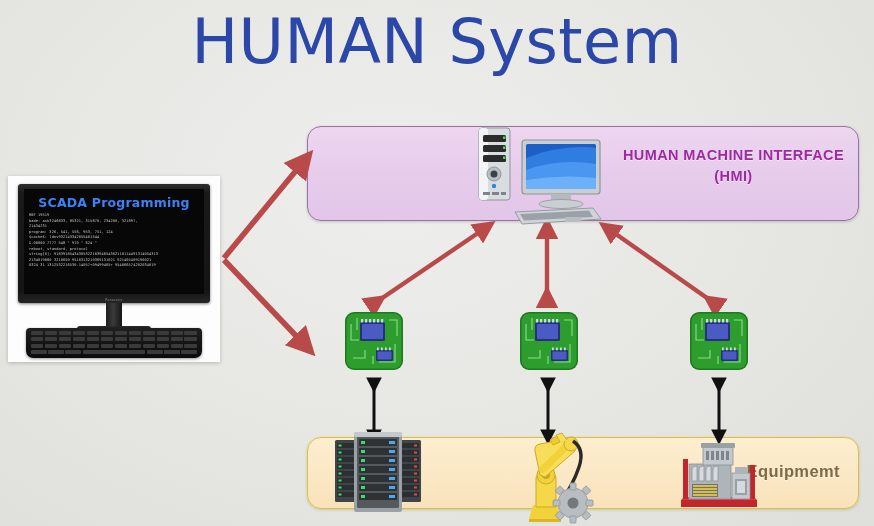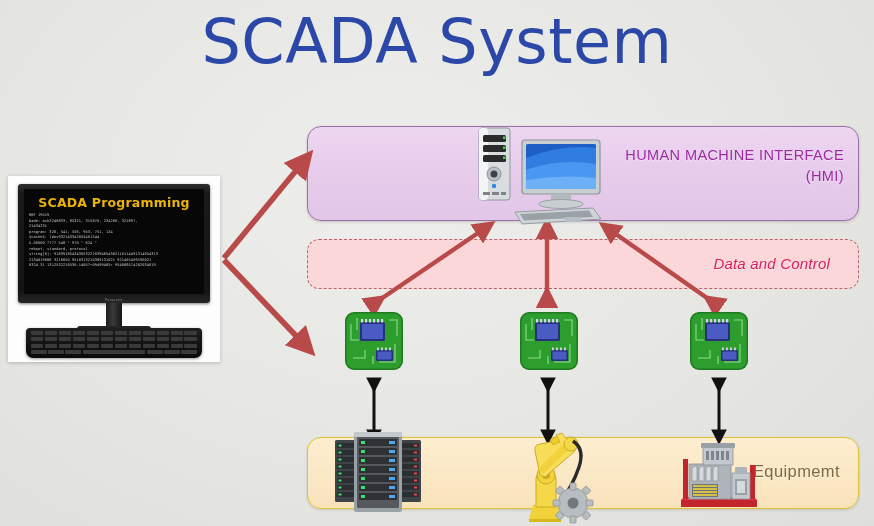--- a/index.html
+++ b/index.html
@@ -36,23 +36,23 @@
     white-space: nowrap;
   }
   
   .band {
     position: absolute;
     border-radius: 14px;
     box-sizing: border-box;
   }
   .band-label {
     position: absolute;
-    font-weight: normal;
+    font-weight: bold;
     white-space: pre-line;
-    text-align: right;
+    text-align: center;
   }
   
   #hmi-band {
     left: 307px;
     top: 126px;
     width: 552px;
     height: 95px;
     background: linear-gradient(180deg, #edd6f0 0%, #e6cbeb 55%, #e2c6e8 100%);
     border: 1.6px solid #9b6fa8;
     box-shadow: 0 1px 3px rgba(0,0,0,0.18);
@@ -147,21 +147,21 @@
   #screen {
     width: 100%;
     height: 100%;
     background: #070707;
     box-sizing: border-box;
     padding: 4px 5px;
     overflow: hidden;
     position: relative;
   }
   #screen-title {
-    color: #eab308;
+    color: #3b82f6;
     font-size: 12.5px;
     font-weight: bold;
     text-align: center;
     letter-spacing: 0.2px;
     margin: 2px 0 3px 0;
     font-family: "DejaVu Sans", sans-serif;
   }
   #screen-code {
     color: #d9d9d9;
     font-size: 3.6px;
@@ -239,30 +239,27 @@
     left: 0; top: 0;
     width: 874px; height: 526px;
     pointer-events: none;
   }
 </style>
 </head>
 <body>
 
 <div id="stage">
 
-  <div id="title">SCADA System</div>
+  <div id="title">HUMAN System</div>
 
   <div class="band" id="hmi-band">
     <div class="band-label" id="hmi-label">HUMAN MACHINE INTERFACE
 (HMI)</div>
   </div>
 
-  <div class="band" id="data-band">
-    <div class="band-label" id="data-label">Data and Control</div>
-  </div>
 
 
   <div class="band" id="equip-band">
     <div class="band-label" id="equip-label">Equipmemt</div>
   </div>
 
   <svg id="arrows" viewBox="0 0 874 526">
     <defs>
       <marker id="redhead" markerWidth="5.2" markerHeight="5.2" refX="1.2" refY="2.6" orient="auto">
         <path d="M0,0 L5.2,2.6 L0,5.2 z" fill="#b94a4a"></path>

